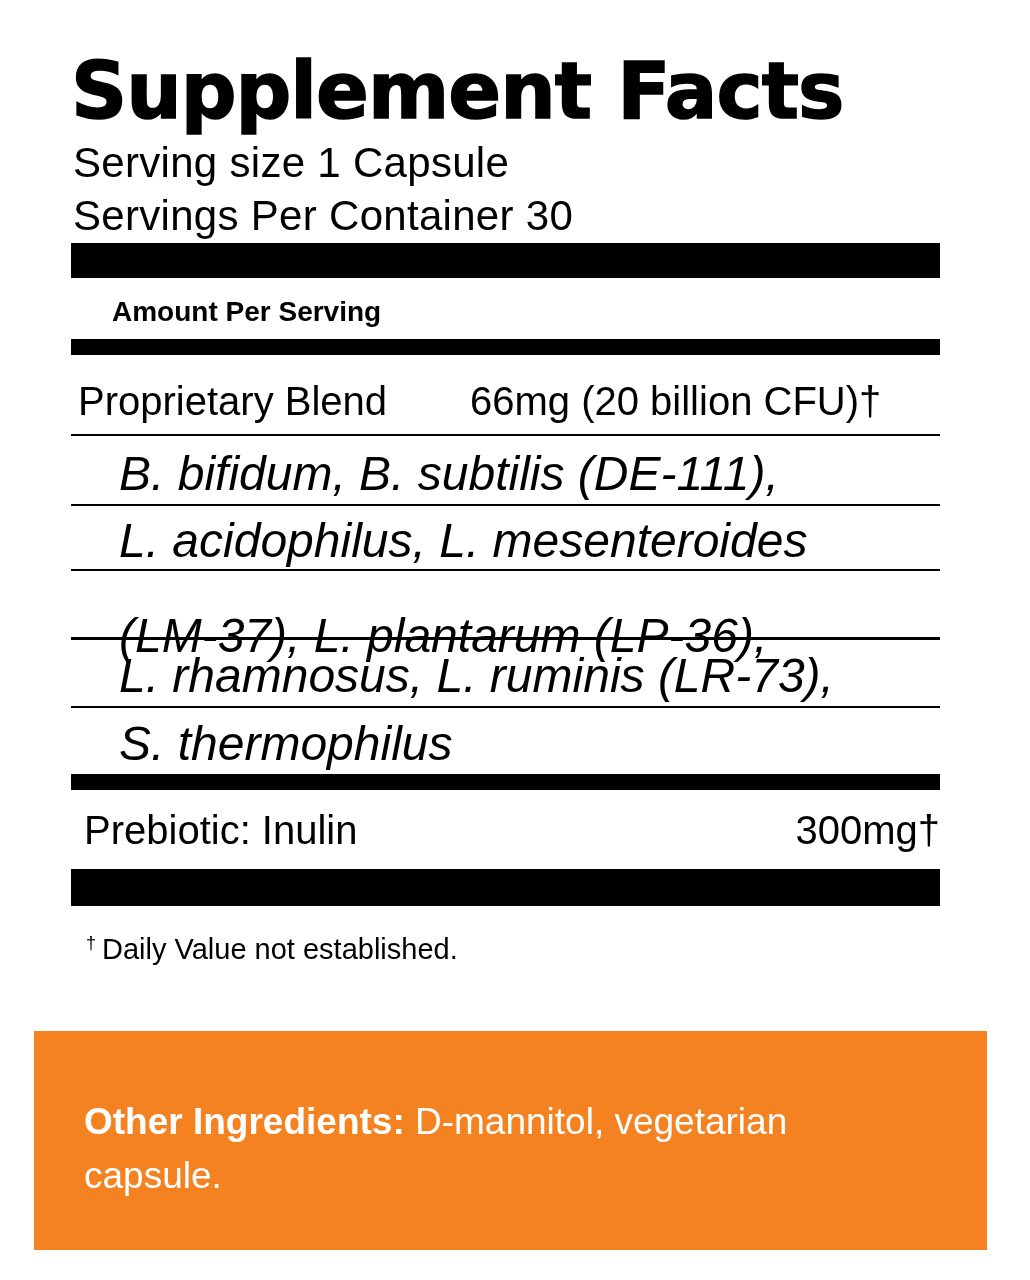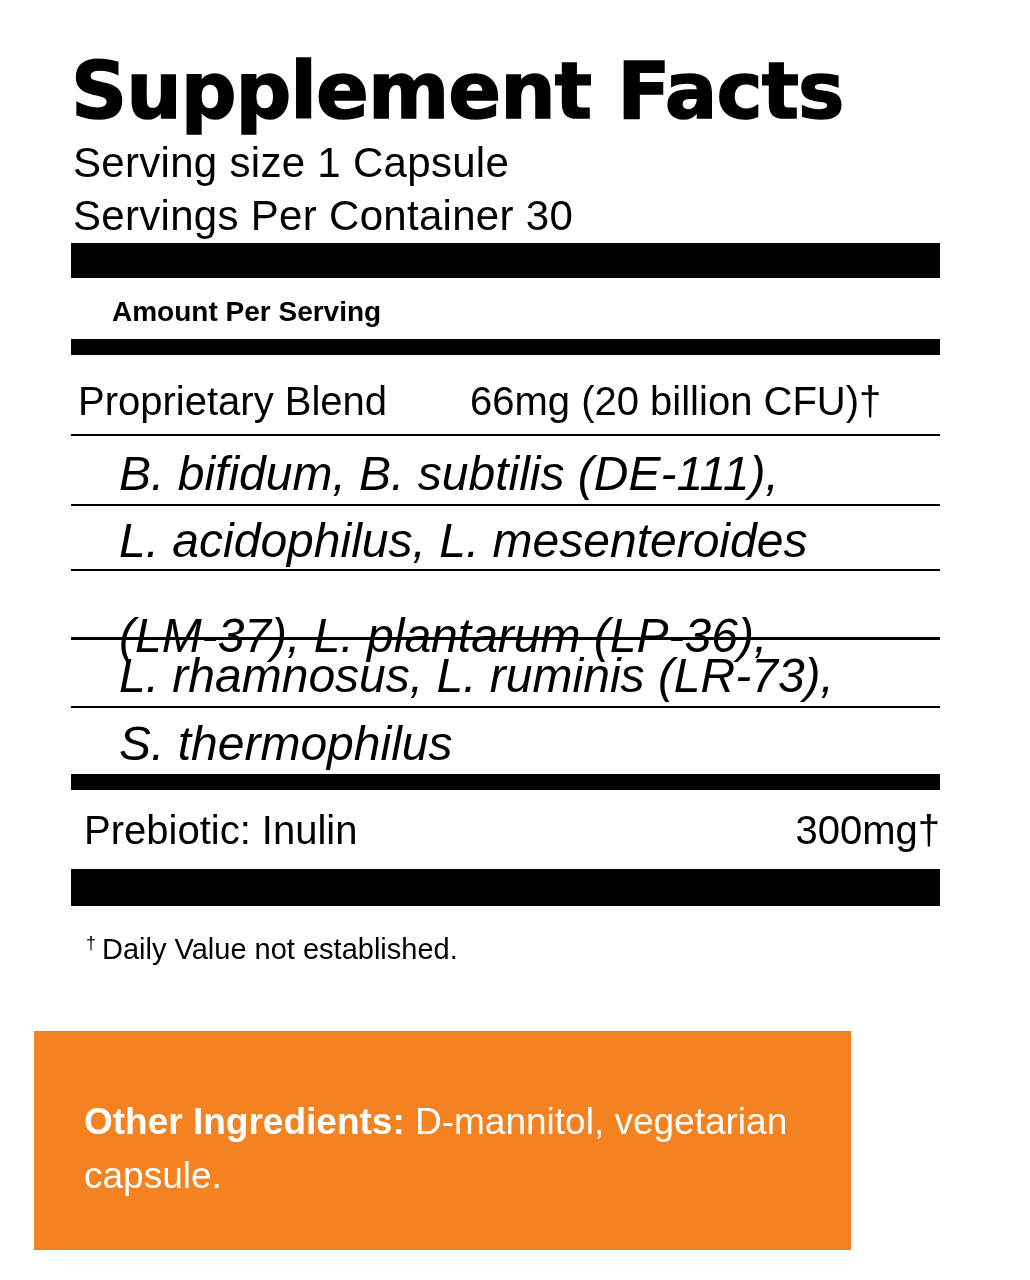--- a/index.html
+++ b/index.html
@@ -15,21 +15,21 @@
   }
   .serving { left: 73px; font-size: 42px; line-height: 1; letter-spacing: 0.3px; }
   .bar { left: 71px; width: 869px; background: #000; }
   .rule { left: 71px; width: 869px; background: #000; }
   .amount-hdr { left: 78px; top: 298px; font-size: 28px; font-weight: 700; line-height: 1; margin-left: 34px; }
   .row-text { font-size: 40px; line-height: 1; }
   .strain { left: 119px; font-size: 48px; font-style: italic; line-height: 1; }
   .footnote { left: 86px; top: 934px; font-size: 29px; line-height: 1; text-align: right; }
   .dagger-sup { font-size: 18px; vertical-align: 10px; margin-right: 6px; }
   .other-box {
-    left: 34px; top: 1031px; width: 817px; height: 219px; color: #fff;
+    left: 34px; top: 1031px; width: 953px; height: 219px; color: #fff;
   }
   .other-text {
     position: absolute; left: 50px; top: 64px; font-size: 37px; line-height: 54px; width: 760px;
   }
   .other-label { font-weight: 700; }
 </style>
 </head>
 <body>
 
 <div>

